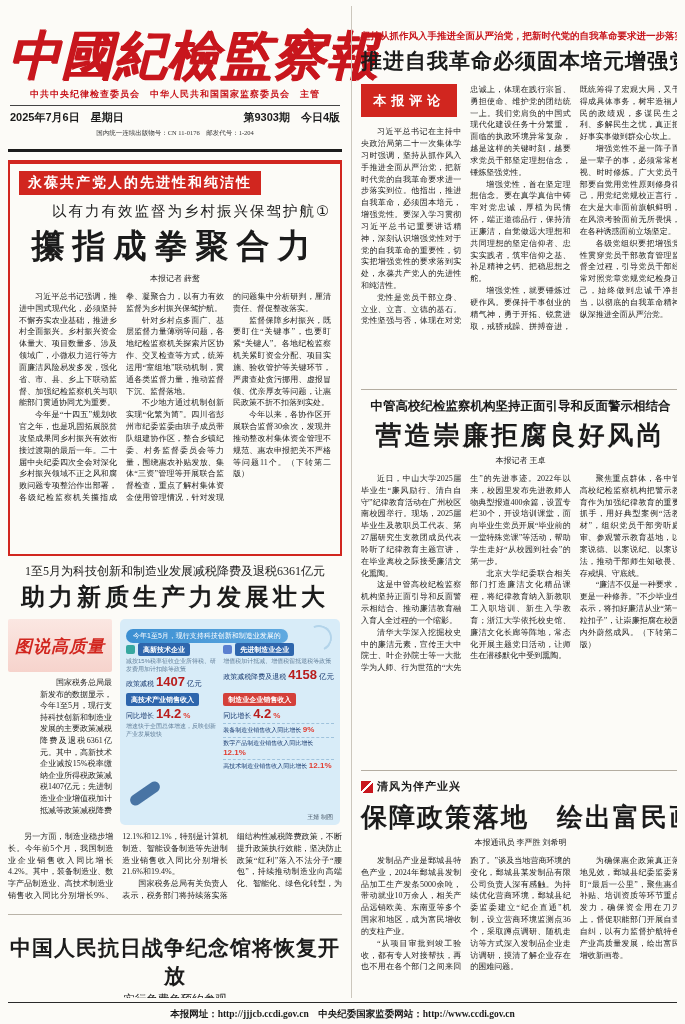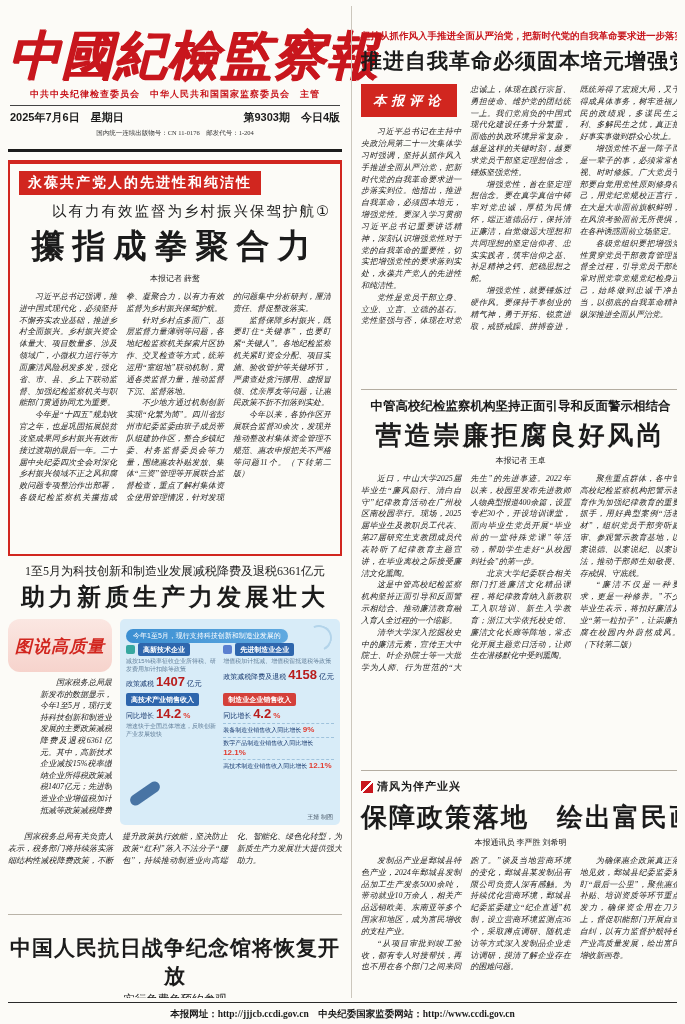--- a/index.html
+++ b/index.html
@@ -17,31 +17,31 @@
   .mast-rule { border-top:1px solid #444; margin:4px 2px 3px; }
   .mast-date-row { display:flex; justify-content:space-between; font-size:11px; font-weight:bold; padding:1px 2px; font-family:"Liberation Sans","DejaVu Sans",sans-serif; }
   .mast-pub { font-size:6.5px; color:#333; margin-top:3px; }
 
   
   .lead { border:2px solid #d1261f; border-top-width:4px; margin-top:8px; height:396px; padding:7px 9px 6px; }
   .lead-tag { display:inline-block; background:#d1261f; color:#fff; font-weight:bold; font-size:14px; letter-spacing:2px; padding:3px 9px; }
   .lead-kicker { text-align:right; font-size:14.5px; letter-spacing:2px; margin-top:7px; font-family:"Liberation Sans","DejaVu Sans",sans-serif; font-weight:500; }
   .lead-headline { text-align:center; font-size:33px; font-weight:900; letter-spacing:8px; margin:3px 0 4px; font-family:"Liberation Sans","DejaVu Sans",sans-serif; }
   .byline { text-align:center; font-size:8px; color:#222; margin-bottom:7px; }
-  .article-body { column-gap:9px; font-size:8px; line-height:1.48; text-align:justify; overflow:hidden;font-style:italic; }
+  .article-body { column-gap:9px; font-size:8px; line-height:1.48; text-align:justify; overflow:hidden; }
   .article-body p { text-indent:2em; }
   .lead-body { column-count:3; height:262px; }
 
   
   .tax { margin-top:7px; }
   .tax-kicker { text-align:center; font-size:12px; margin-bottom:1px; }
   .tax-headline { text-align:center; font-size:24px; font-weight:900; letter-spacing:4px; margin-bottom:6px; }
   .tax-row { display:flex; gap:8px; height:206px; overflow:hidden; }
   .tax-leftcol { width:104px; flex:none; }
-  .column-logo { background:linear-gradient(180deg,#fbe7e2,#f6d3cc); color:#d1261f; font-weight:900; font-style:italic; font-size:17px; letter-spacing:1px; text-align:center; padding:16px 2px 14px; margin-bottom:5px; border-radius:12px; white-space:nowrap; }
+  .column-logo { background:linear-gradient(180deg,#fbe7e2,#f6d3cc); color:#d1261f; font-weight:900; font-style:italic; font-size:17px; letter-spacing:1px; text-align:center; padding:16px 2px 14px; margin-bottom:5px; border-radius:2px; white-space:nowrap; }
   .tax-left-text { font-size:8px; line-height:1.45; text-align:justify; height:140px; overflow:hidden; }
   .tax-left-text p { text-indent:2em;margin-left:32px; }
   .tax-bottom { column-count:3; height:76px; margin-top:6px; }
 
   
   .infographic { width:220px; flex:none; background:#d8ecf8; border-radius:5px; padding:5px 6px; position:relative; font-family:"Liberation Sans","DejaVu Sans",sans-serif; overflow:hidden; }
   .ig-header { display:inline-block; background:linear-gradient(90deg,#3b8fd2,#5fa9e0); color:#fff; font-size:7px; padding:2px 7px; border-radius:8px; }
   .ig-headline { font-size:9px; font-weight:900; color:#17386e; text-align:center; margin:3px 0 4px; white-space:nowrap; }
   .ig-big { font-size:16px; color:#2a7fd2; font-weight:900; }
   .ig-unit { font-size:7.5px; color:#17386e; }
@@ -194,20 +194,21 @@
                 <div class="ig-sub">
                   <span>高技术制造业销售收入同比增长</span>
                   <span class="ig-subnum">12.1%</span>
                 </div>
               </div>
             </div>
             <div class="ig-credit">王婧 制图</div>
           </div>
         </div>
         <div class="article-body tax-bottom">
+            <p>另一方面，制造业稳步增长。今年前5个月，我国制造业企业销售收入同比增长4.2%。其中，装备制造业、数字产品制造业、高技术制造业销售收入同比分别增长9%、12.1%和12.1%，特别是计算机制造、智能设备制造等先进制造业销售收入同比分别增长21.6%和19.4%。</p>
             <p>国家税务总局有关负责人表示，税务部门将持续落实落细结构性减税降费政策，不断提升政策执行效能，坚决防止政策“红利”落入不法分子“腰包”，持续推动制造业向高端化、智能化、绿色化转型，为新质生产力发展壮大提供强大助力。</p>
           </div>
       </div>
 
       <div class="museum">
         <div class="museum-headline">中国人民抗日战争纪念馆将恢复开放</div>
         <div class="museum-sub">实行免费免预约参观</div>
 
       </div>
 

